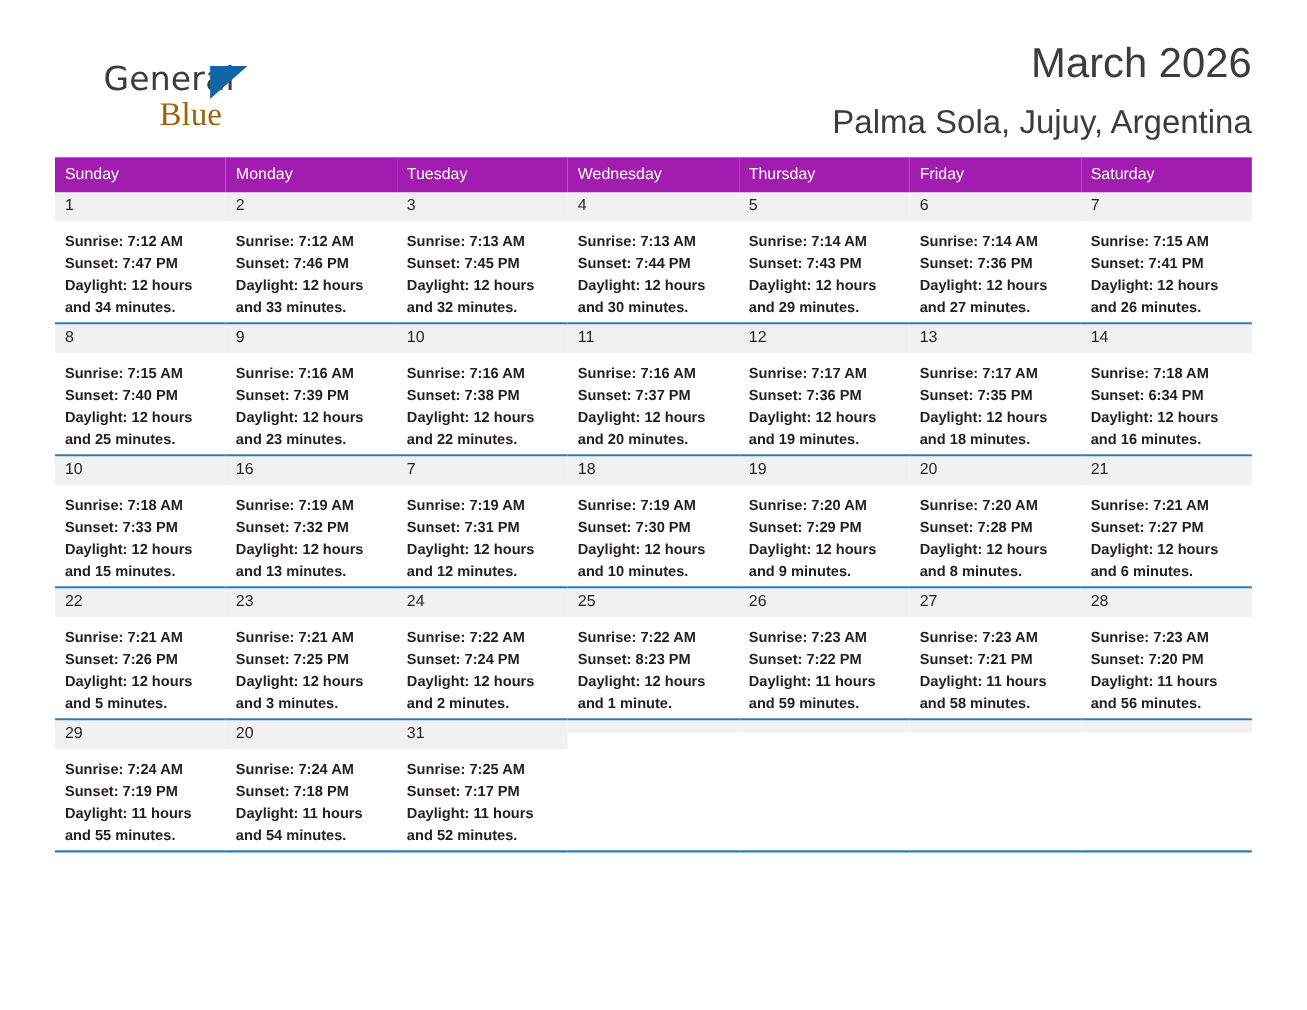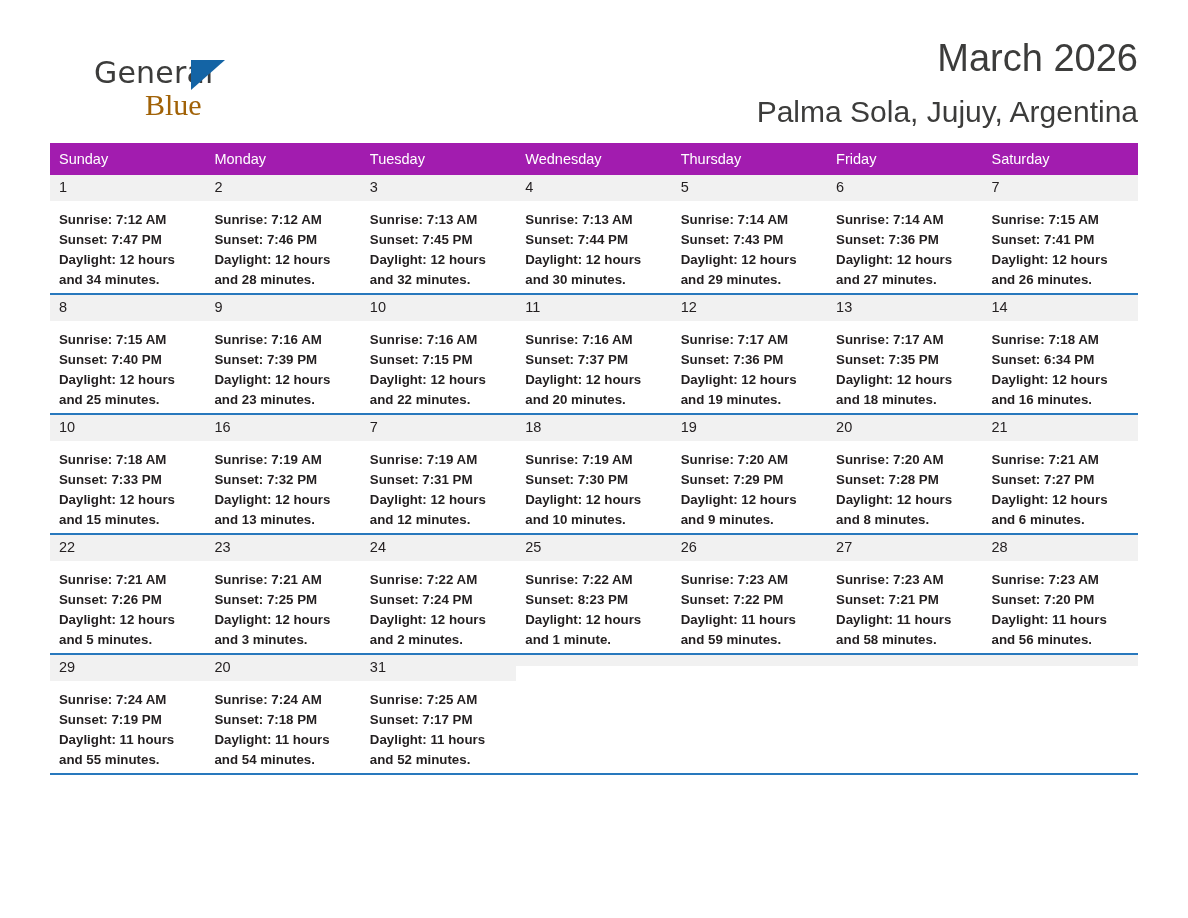--- a/index.html
+++ b/index.html
@@ -167,21 +167,21 @@
             <div>Daylight: 12 hours</div>
             <div>and 34 minutes.</div>
           </div>
         </td>
         <td>
           <div class="daynum">2</div>
           <div class="cellbody">
             <div>Sunrise: 7:12 AM</div>
             <div>Sunset: 7:46 PM</div>
             <div>Daylight: 12 hours</div>
-            <div>and 28 minutes.</div>
+            <div>and 33 minutes.</div>
           </div>
         </td>
         <td>
           <div class="daynum">3</div>
           <div class="cellbody">
             <div>Sunrise: 7:13 AM</div>
             <div>Sunset: 7:45 PM</div>
             <div>Daylight: 12 hours</div>
             <div>and 32 minutes.</div>
           </div>
@@ -240,21 +240,21 @@
             <div>Sunrise: 7:16 AM</div>
             <div>Sunset: 7:39 PM</div>
             <div>Daylight: 12 hours</div>
             <div>and 23 minutes.</div>
           </div>
         </td>
         <td>
           <div class="daynum">10</div>
           <div class="cellbody">
             <div>Sunrise: 7:16 AM</div>
-            <div>Sunset: 7:15 PM</div>
+            <div>Sunset: 7:38 PM</div>
             <div>Daylight: 12 hours</div>
             <div>and 22 minutes.</div>
           </div>
         </td>
         <td>
           <div class="daynum">11</div>
           <div class="cellbody">
             <div>Sunrise: 7:16 AM</div>
             <div>Sunset: 7:37 PM</div>
             <div>Daylight: 12 hours</div>

